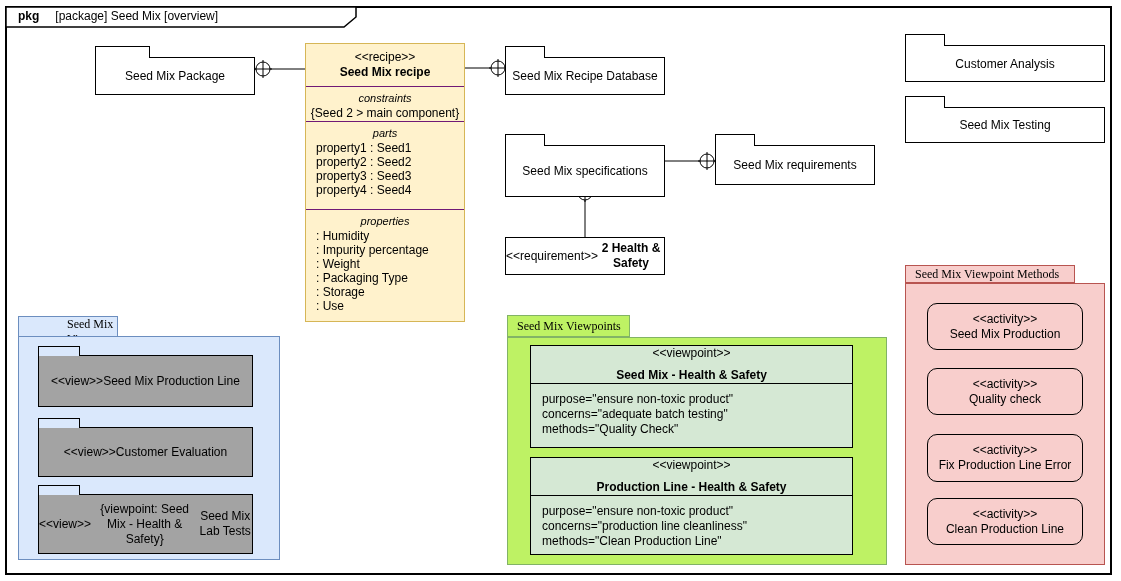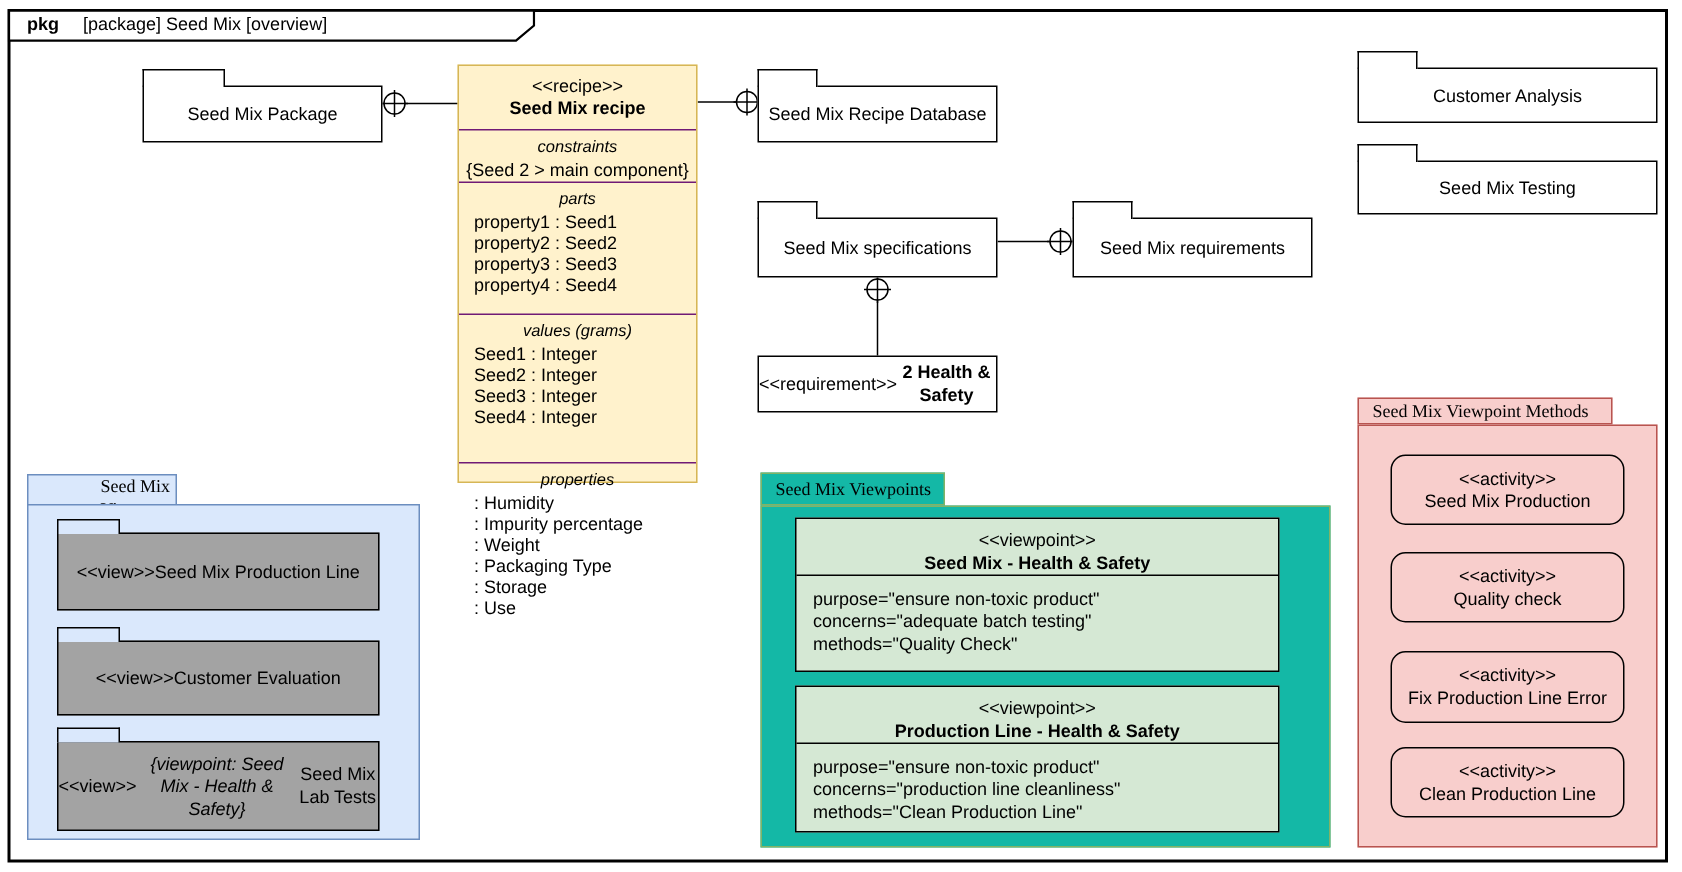--- a/index.html
+++ b/index.html
@@ -10,42 +10,42 @@
   .frame-tab{position:absolute;left:5px;top:6px;width:352px;height:22px;}
   .frame-title{position:absolute;left:18px;top:9px;width:330px;white-space:nowrap;}
   .frame-title .kw{font-weight:bold;}
   .frame-title .rest{margin-left:16px;}
 
   .pkg{position:absolute;border:1px solid #000;background:#fff;display:flex;align-items:center;justify-content:center;text-align:center;}
   .pkg .tab{position:absolute;left:-1px;top:-12px;height:12px;border:1px solid #000;border-bottom:none;background:inherit;}
 
   .plainbox{position:absolute;border:1px solid #000;background:#fff;display:flex;flex-direction:row;align-items:center;justify-content:center;text-align:center;line-height:15px;}
   .bold{font-weight:bold;}
-  .ital{font-style:italic;text-align:center;}
+  .ital{text-align:center;}
 
   
   .recipe{position:absolute;left:305px;top:43px;width:160px;height:279px;background:#FFF2CC;border:1px solid #D6B656;}
   .rsec{overflow:hidden;}
   .rsec + .rsec{border-top:1px solid #701a75;}
   .rhead{height:42px;text-align:center;padding-top:6px;line-height:15px;}
   .rlabel{font-style:italic;font-size:11px;text-align:center;padding-top:5px;padding-bottom:2px;}
   .rline{padding-left:10px;line-height:14px;white-space:nowrap;}
 
   
   .group-tab{position:absolute;display:flex;align-items:center;padding-left:9px;font-family:Liberation Serif, serif;}
   .group-box{position:absolute;}
   .blue-t{background:#DAE8FC;border:1px solid #6C8EBF;}
-  .green-t{background:#14b8a6;border:1px solid #82B366;}
+  .green-t{background:#bef264;border:1px solid #82B366;}
   .red-t{background:#F8CECC;border:1px solid #B85450;}
 
   .bluepkg{background:#a3a3a3;border:1px solid #000;position:absolute;display:flex;flex-direction:row;align-items:center;justify-content:center;text-align:center;line-height:15px;}
   .bluepkg .tab{position:absolute;left:-1px;top:-10px;height:10px;width:42px;border:1px solid #000;border-bottom:none;background:#DAE8FC;}
 
   .vp{position:absolute;border:1px solid #000;background:#D5E8D4;}
-  .vp-head{height:38px;border-bottom:1px solid #000;display:flex;flex-direction:column;align-items:center;justify-content:flex-end;text-align:center;line-height:15px;}
+  .vp-head{height:38px;border-bottom:1px solid #000;display:flex;flex-direction:column;align-items:center;justify-content:space-between;text-align:center;line-height:15px;}
   .vp-body{padding:8px 0 0 11px;line-height:15px;}
 
   .activity{position:absolute;border:1px solid #000;border-radius:10px;background:#F8CECC;display:flex;flex-direction:column;align-items:center;justify-content:center;text-align:center;line-height:15px;}
 
   svg.overlay{position:absolute;left:0;top:0;pointer-events:none;}
 </style>
 </head>
 <body>
 
 <div class="canvas">
@@ -97,21 +97,21 @@
   <div class="pkg" style="left:95px;top:57px;width:160px;height:38px;">
     <div class="tab" style="width:55px;"></div>
     <div>Seed Mix Package</div>
   </div>
 
   <div class="pkg" style="left:505px;top:57px;width:160px;height:38px;">
     <div class="tab" style="width:40px;"></div>
     <div>Seed Mix Recipe Database</div>
   </div>
 
-  <div class="pkg" style="left:505px;top:145px;width:160px;height:40px;">
+  <div class="pkg" style="left:505px;top:145px;width:160px;height:52px;">
     <div class="tab" style="width:40px;"></div>
     <div>Seed Mix specifications</div>
   </div>
 
   <div class="pkg" style="left:715px;top:145px;width:160px;height:40px;">
     <div class="tab" style="width:40px;"></div>
     <div>Seed Mix requirements</div>
   </div>
 
   <div class="pkg" style="left:905px;top:45px;width:200px;height:37px;">
@@ -132,27 +132,20 @@
     <div class="rsec" style="height:35px;">
       <div class="rlabel">constraints</div>
       <div class="rline" style="text-align:center;padding-left:0;">{Seed 2 &gt; main component}</div>
     </div>
     <div class="rsec" style="height:88px;">
       <div class="rlabel">parts</div>
       <div class="rline">property1 : Seed1</div>
       <div class="rline">property2 : Seed2</div>
       <div class="rline">property3 : Seed3</div>
       <div class="rline">property4 : Seed4</div>
-    </div>
-    <div class="rsec" style="height:99px;">
-      <div class="rlabel">values (grams)</div>
-      <div class="rline">Seed1 : Integer</div>
-      <div class="rline">Seed2 : Integer</div>
-      <div class="rline">Seed3 : Integer</div>
-      <div class="rline">Seed4 : Integer</div>
     </div>
     <div class="rsec" style="height:110px;">
       <div class="rlabel">properties</div>
       <div class="rline">: Humidity</div>
       <div class="rline">: Impurity percentage</div>
       <div class="rline">: Weight</div>
       <div class="rline">: Packaging Type</div>
       <div class="rline">: Storage</div>
       <div class="rline">: Use</div>
     </div>

